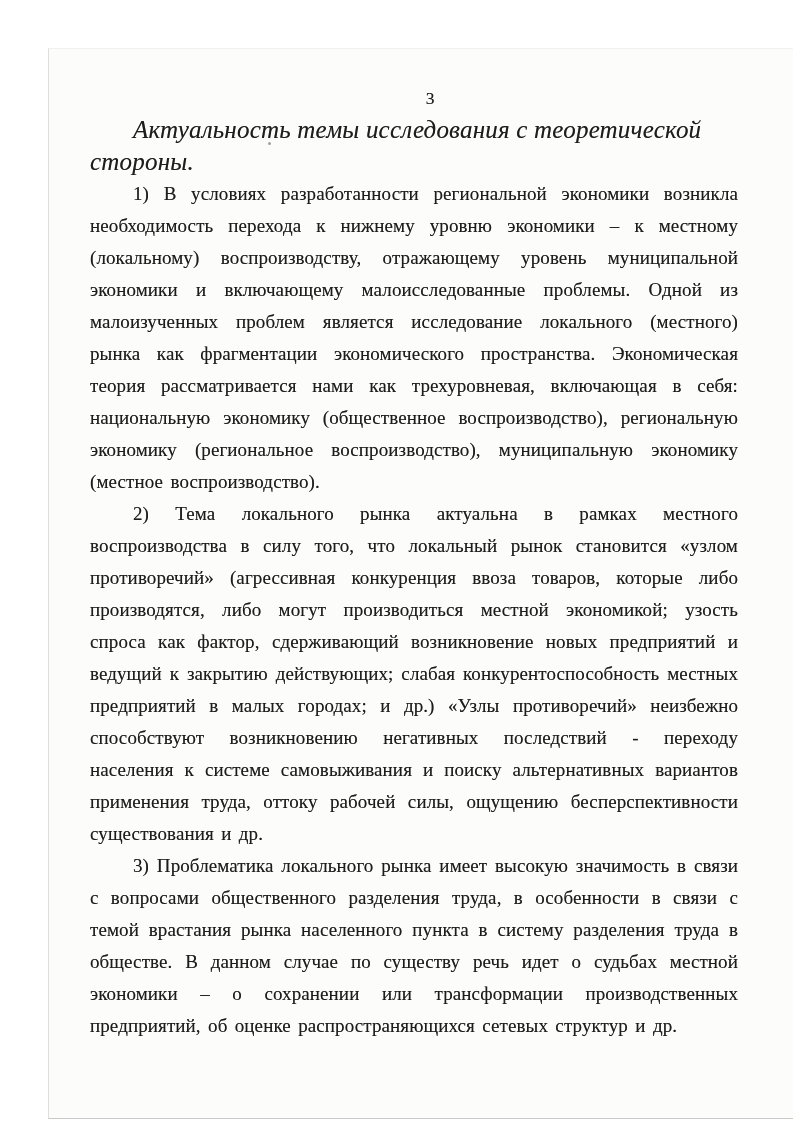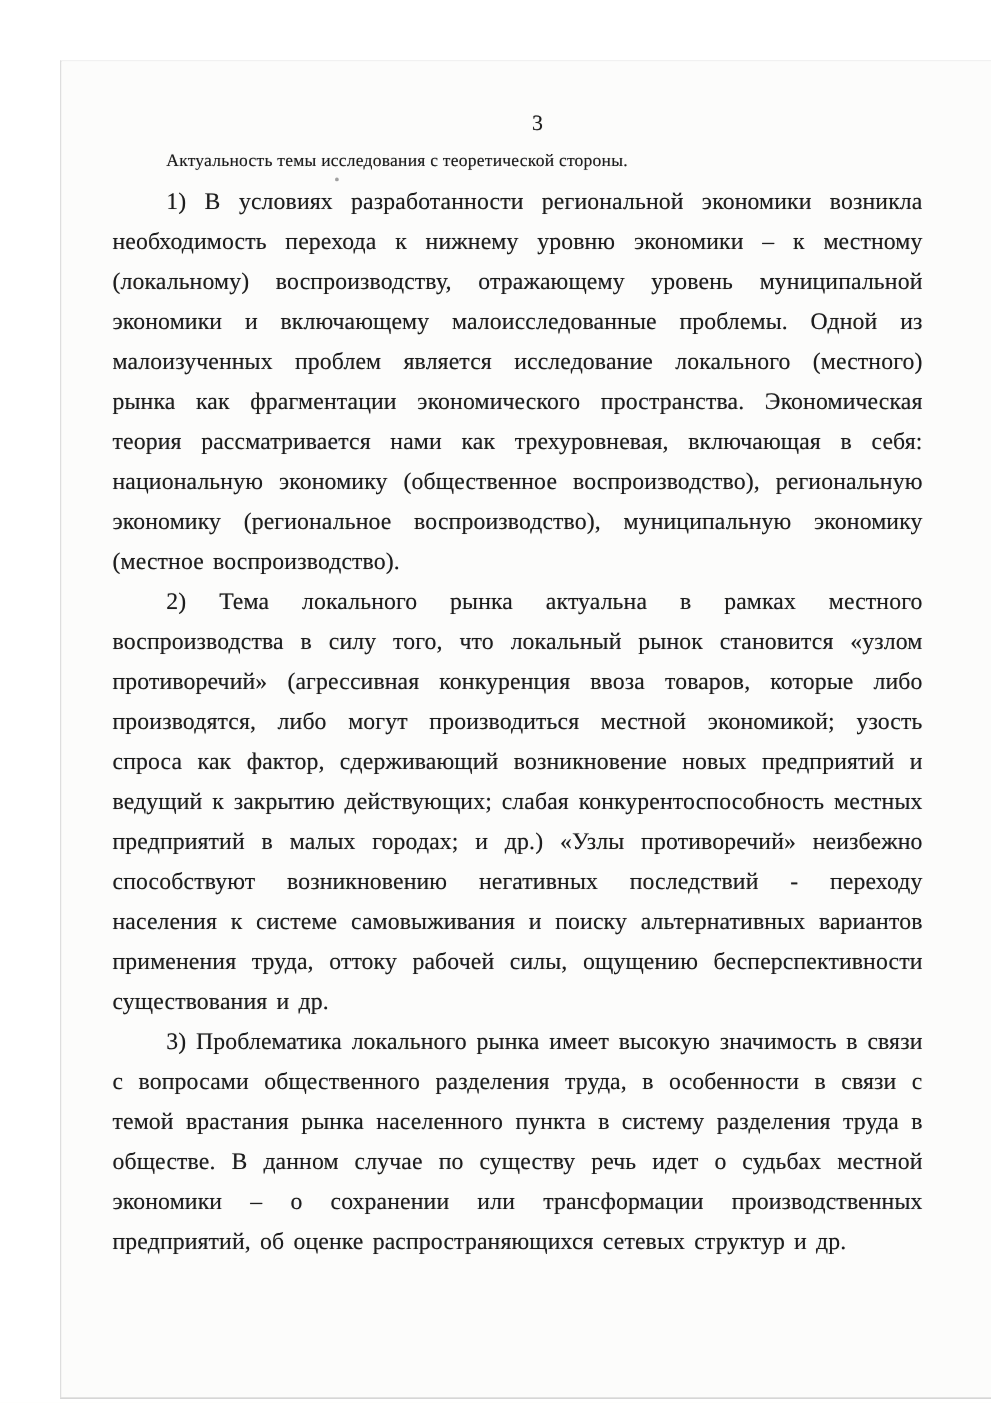--- a/index.html
+++ b/index.html
@@ -49,22 +49,23 @@
     font-size: 17.5px;
   }
   .heading {
     text-align: center;
     position: relative;
     left: -36px;
     font-size: 21px;
     letter-spacing: 0.3px;
   }
   .lead {
+    font-style: italic;
     text-indent: 43px;
-    font-size: 14px;
+    font-size: 25px;
     letter-spacing: 0.2px;
   }
   .para {
     text-align: justify;
     text-indent: 43px;
     word-spacing: 2.5px;
     letter-spacing: 0.1px;
   }
   .artifact-dot {
     position: absolute;

